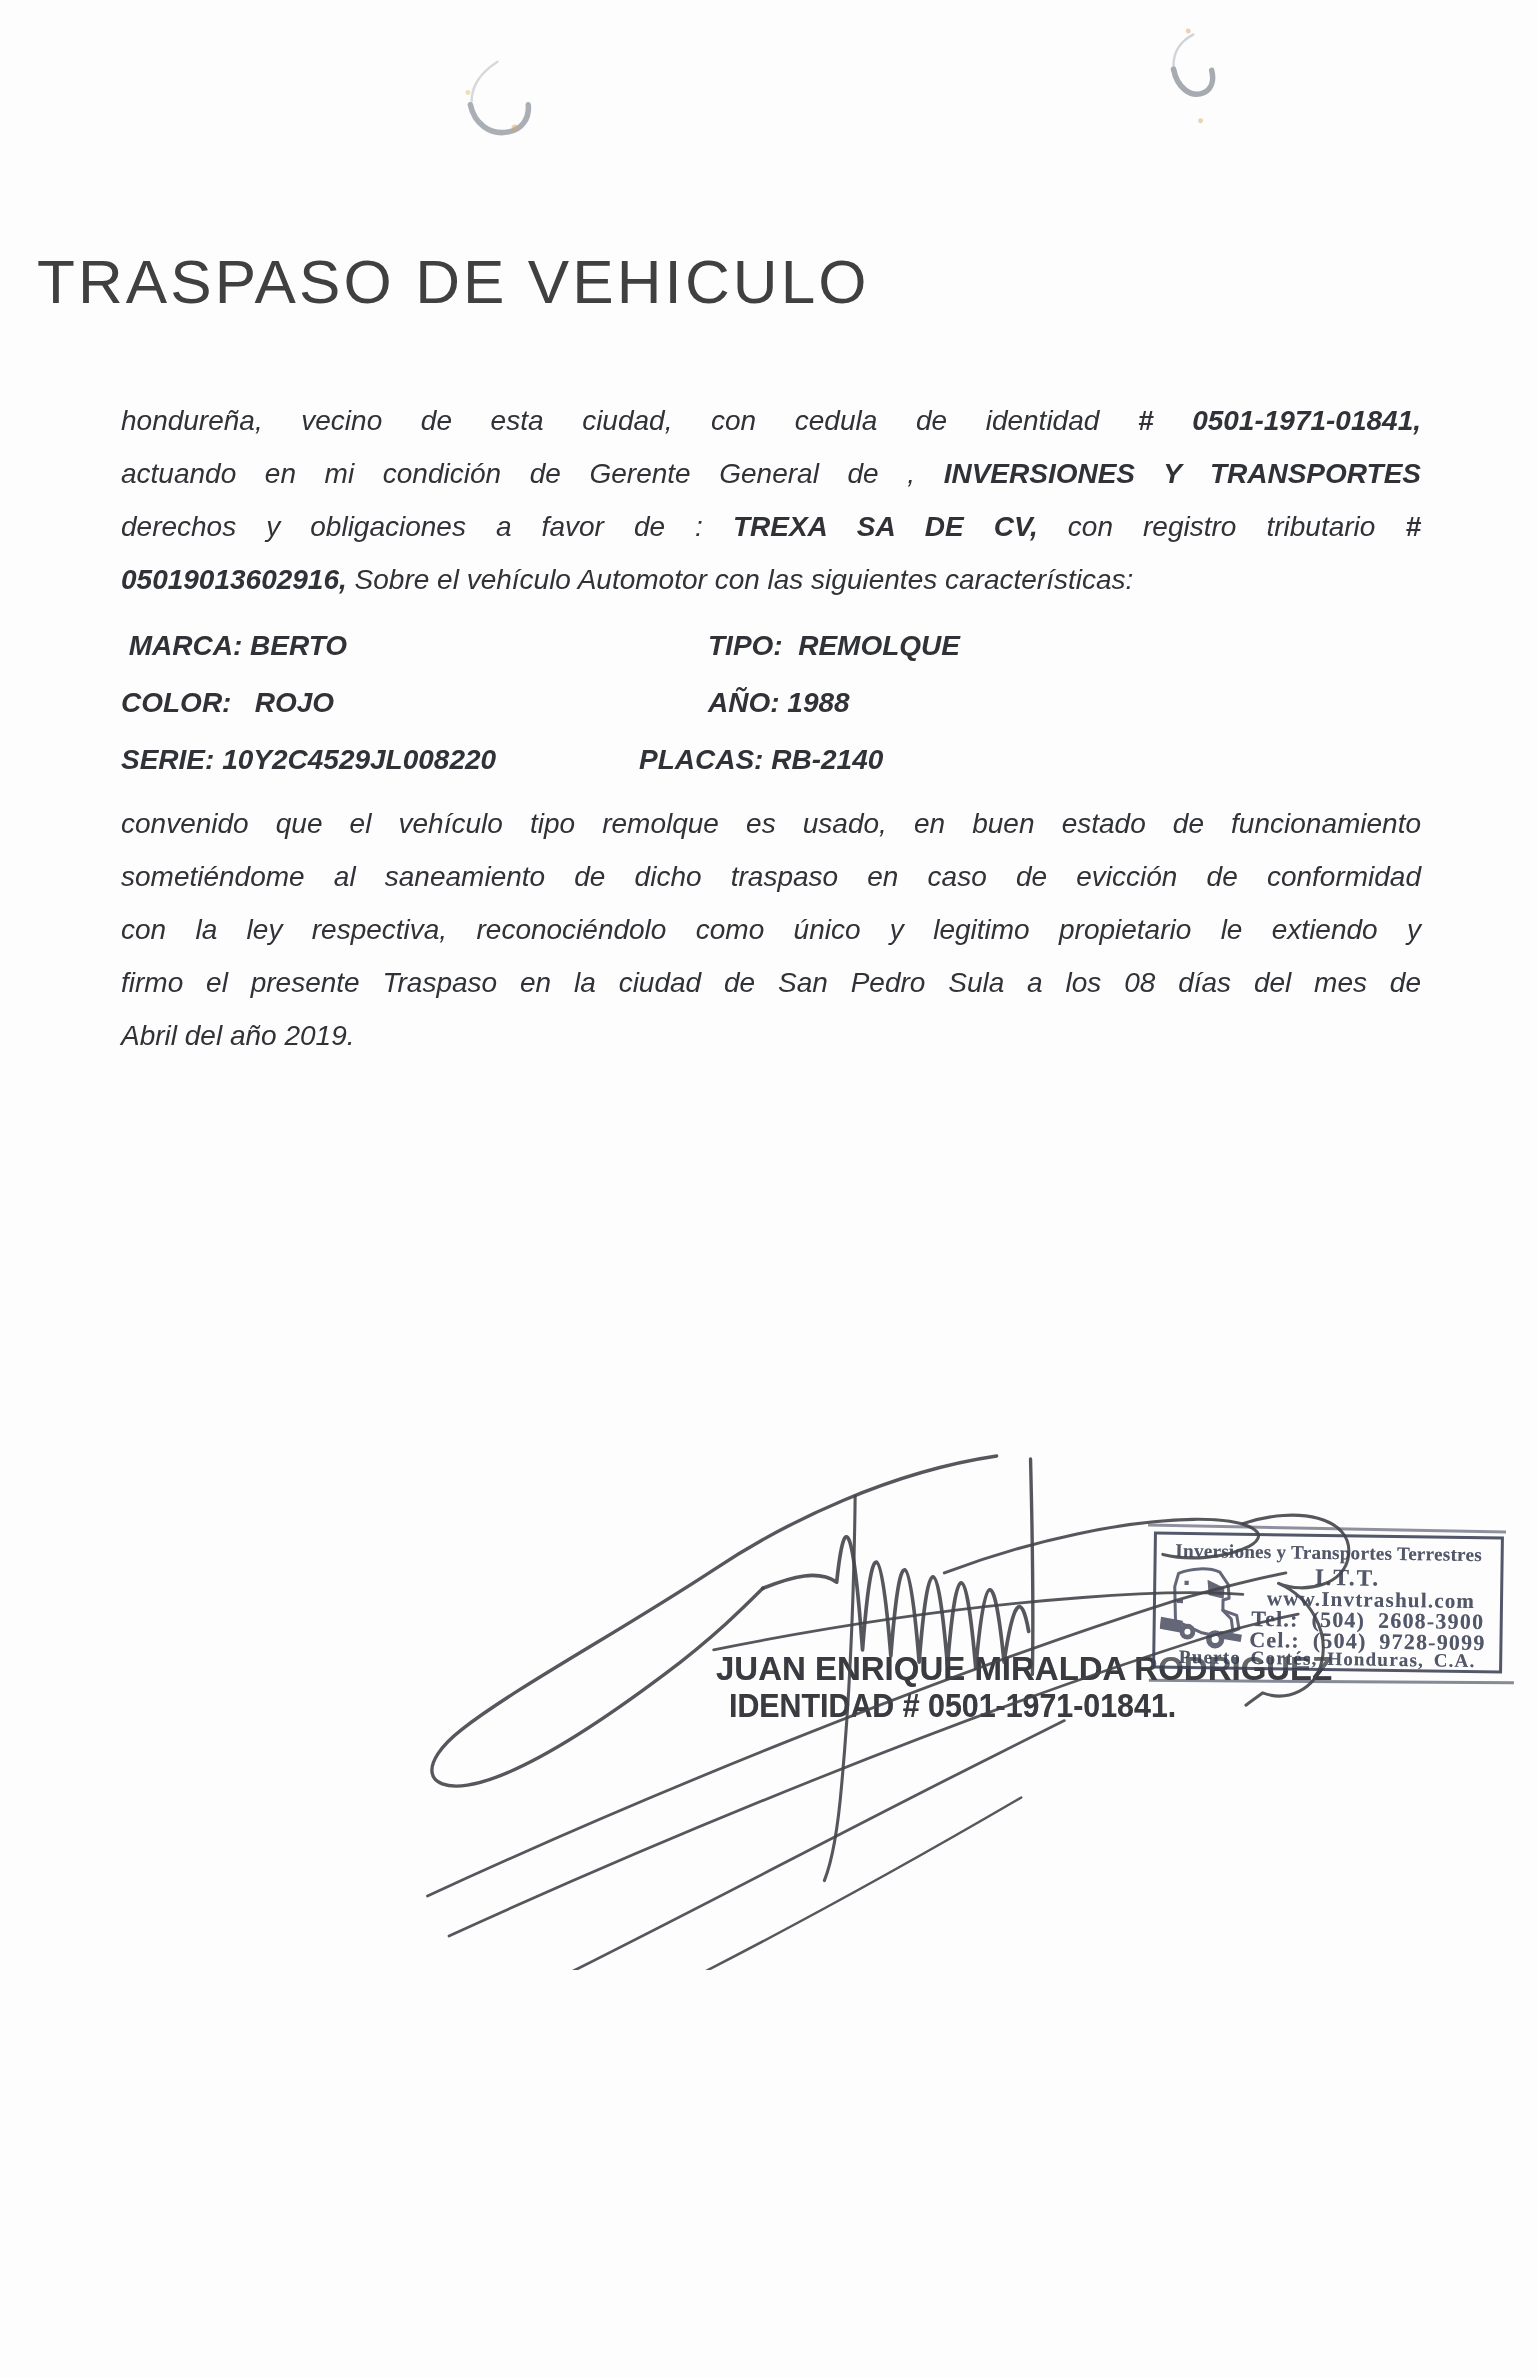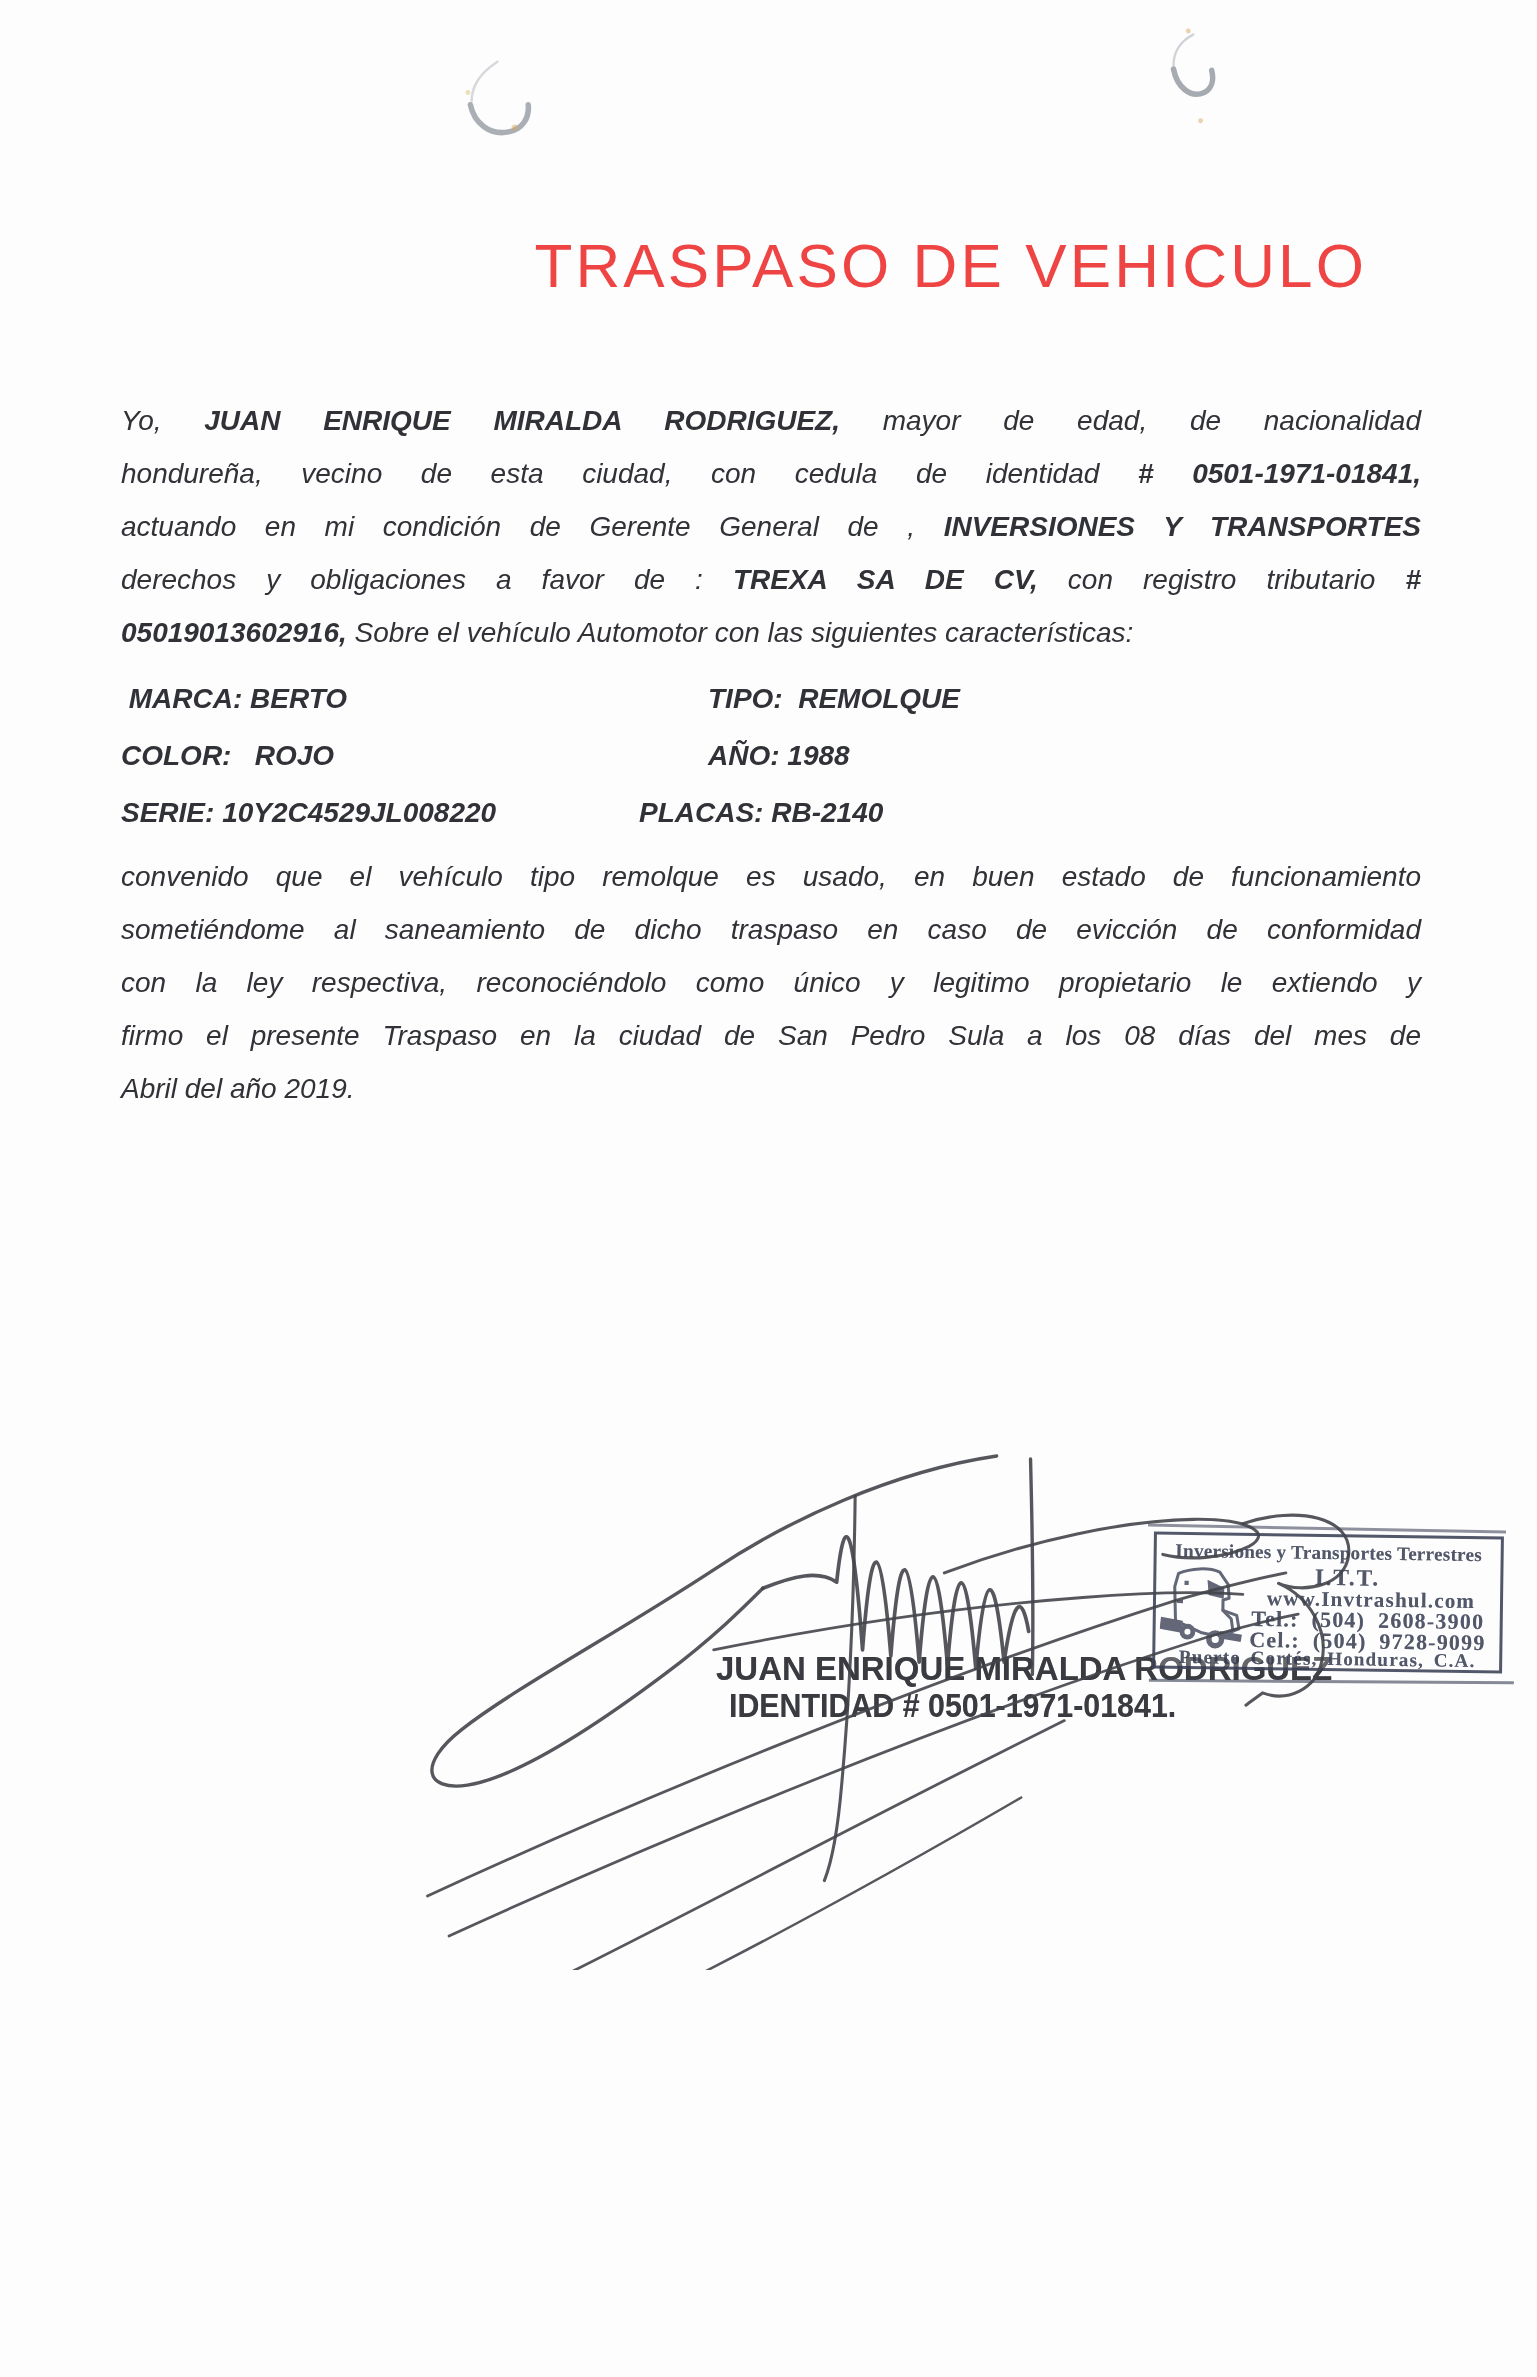--- a/index.html
+++ b/index.html
@@ -7,22 +7,22 @@
   }
   html,body{margin:0;padding:0;background:#e8e8e8;}
   .page{position:relative;width:1538px;height:2377px;background:var(--paper);overflow:hidden;
         font-family:"Liberation Sans","DejaVu Sans",sans-serif;color:var(--text);}
 
   
   .artifact{position:absolute;top:0;left:0;width:1538px;height:185px;z-index:1;}
   .artifact path{fill:none;stroke-linecap:round;}
 
   
-  .title{position:absolute;top:232px;left:37px;width:1330px;text-align:right;
-         font-size:62px;line-height:68px;letter-spacing:3.1px;color:#ef4444;
+  .title{position:absolute;top:248px;left:37px;width:1330px;text-align:left;
+         font-size:62px;line-height:68px;letter-spacing:3.1px;color:#404040;
          font-weight:400;white-space:nowrap;}
 
   
   .bodyblock{position:absolute;left:121px;top:394px;width:1300px;font-style:italic;
              font-size:28px;color:var(--text);z-index:2;}
   .tline{height:53px;line-height:53px;white-space:normal;}
   .tline.just{text-align:justify;text-align-last:justify;}
   .tline .b{font-weight:700;}
 
   .vrows{margin-top:11px;margin-bottom:8.6px;font-weight:700;}
@@ -80,21 +80,20 @@
       <path d="M 1906,112 C 1912,142 1934,160 1956,150 C 1968,144 1972,130 1968,114" stroke="#8d939c" stroke-width="9" opacity=".78"></path>
       <circle cx="1930" cy="50" r="4" fill="#d9a85f" opacity=".5"></circle>
       <circle cx="1950" cy="196" r="4" fill="#d9a85f" opacity=".5"></circle>
     </g>
   </svg>
 
   <div class="title">TRASPASO DE VEHICULO</div>
 
   <div class="bodyblock">
     <div id="intro-lines">
-        <div class="tline just"><span>Yo, </span><span class="b">JUAN ENRIQUE MIRALDA RODRIGUEZ,</span><span> mayor de edad, de nacionalidad</span></div>
         <div class="tline just"><span>hondureña, vecino de esta ciudad, con cedula de identidad </span><span class="b"># 0501-1971-01841,</span></div>
         <div class="tline just"><span>actuando en mi condición de Gerente General de , </span><span class="b">INVERSIONES Y TRANSPORTES</span></div>
         <div class="tline just"><span>derechos y obligaciones a favor de : </span><span class="b">TREXA SA DE CV,</span><span> con registro tributario </span><span class="b">#</span></div>
         <div class="tline"><span class="b">05019013602916,</span><span> Sobre el vehículo Automotor con las siguientes características:</span></div>
       </div>
     <div id="vehicle-rows" class="vrows">
         <div class="vrow"><span class="vleft"> MARCA: BERTO</span><span class="vright">TIPO:  REMOLQUE</span></div>
         <div class="vrow"><span class="vleft">COLOR:   ROJO</span><span class="vright">AÑO: 1988</span></div>
         <div class="vrow serie"><span class="vleft">SERIE: 10Y2C4529JL008220</span><span class="vright">PLACAS: RB-2140</span></div>
       </div>

